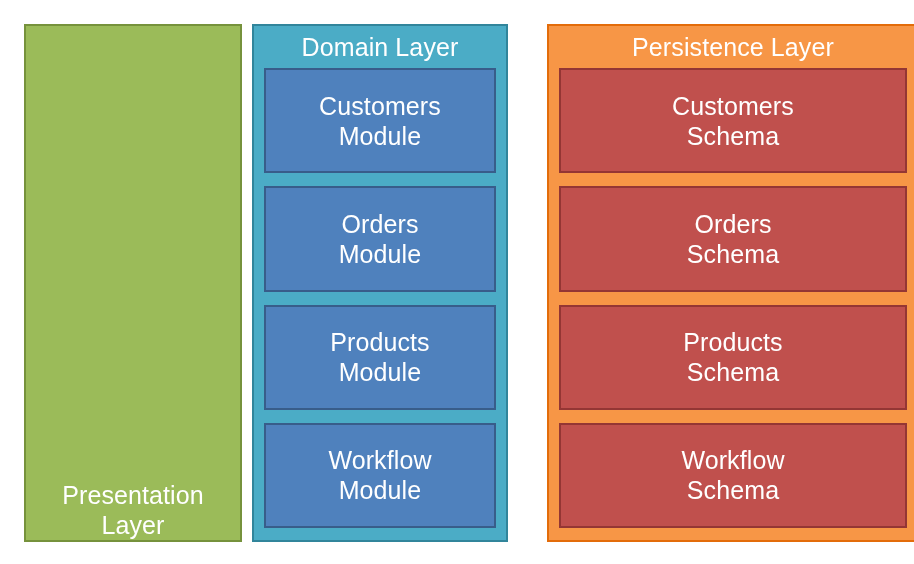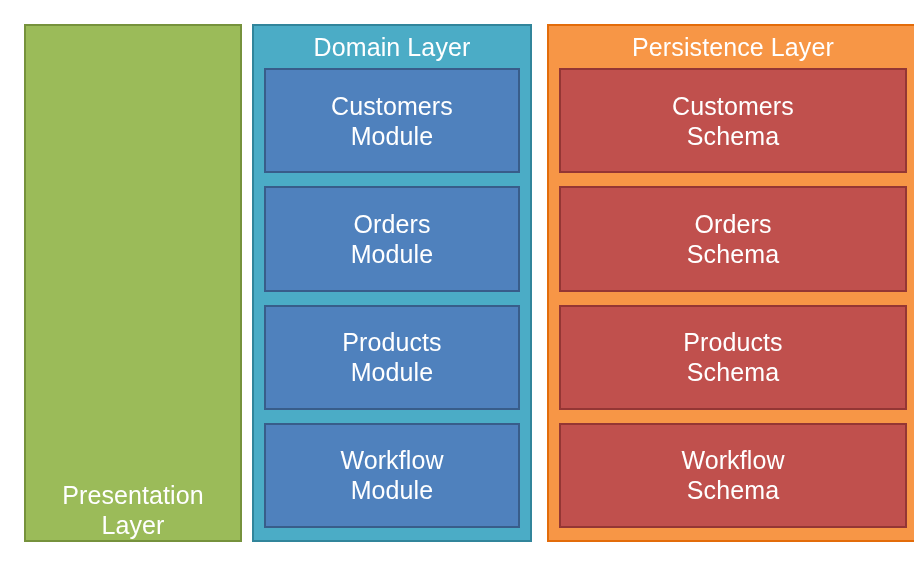--- a/index.html
+++ b/index.html
@@ -46,21 +46,21 @@
     font-size: 25px;
     line-height: 1.2;
     text-align: center;
     white-space: pre-line;
     letter-spacing: 0.1px;
   }
 
   
   .col-domain {
     left: 252px;
-    width: 280px;
+    width: 256px;
     background: #4BACC6;
     border-color: #31859B;
   }
 
   
   .col-persistence {
     left: 547px;
     width: 372px;
     background: #F79646;
     border-color: #E36C0A;

